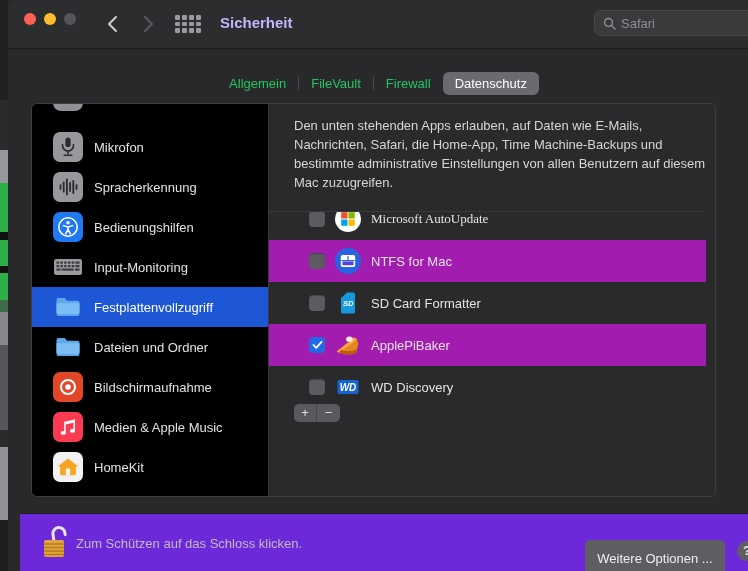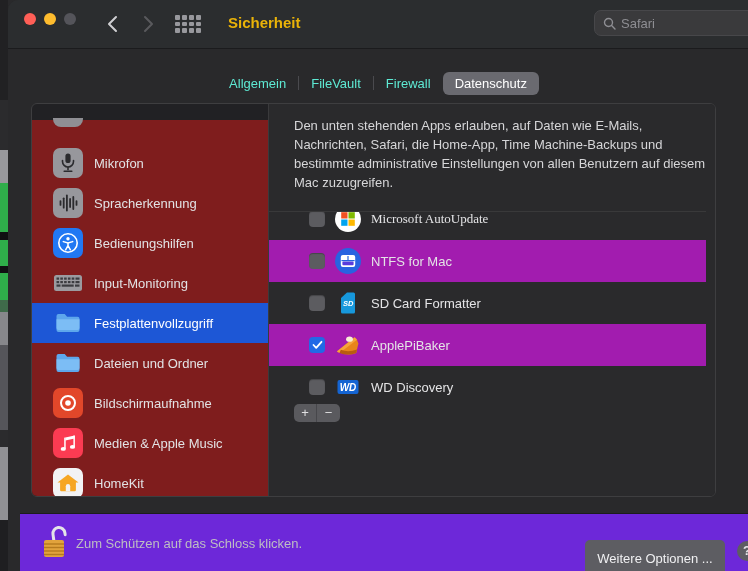--- a/index.html
+++ b/index.html
@@ -40,41 +40,41 @@
   .tl{width:12px;height:12px;border-radius:50%;display:inline-block;}
   .tl.red{background:#ff5f57;}
   .tl.yellow{background:#febc2e;}
   .tl.grey{background:#54545a;}
   .navbtn{position:absolute;top:12px;width:24px;height:24px;display:flex;align-items:center;justify-content:center;}
   .navbtn.back{left:92px;}
   .navbtn.fwd{left:128px;}
   .gridbtn{position:absolute;left:167px;top:15px;width:26px;height:18px;
     display:grid;grid-template-columns:repeat(4,1fr);grid-template-rows:repeat(3,1fr);gap:2px;}
   .gridbtn i{background:#98989d;border-radius:1px;}
-  .win-title{position:absolute;left:220px;top:14px;font-size:15px;font-weight:700;color:#eab308;text-align:center;}
+  .win-title{position:absolute;left:212px;top:14px;font-size:15px;font-weight:700;color:#c4b5fd;text-align:center;}
   .search{
     position:absolute;left:586px;top:10px;width:170px;height:26px;box-sizing:border-box;
     background:#3a3a3c;border:1px solid #47474a;border-radius:7px;
     display:flex;align-items:center;padding:0 8px;gap:5px;
   }
   .search .ph{color:#8e8e93;font-size:13px;}
   
   .tabs{
     position:absolute;left:0;top:70px;width:740px;height:26px;
     display:flex;align-items:center;justify-content:center;gap:0;
   }
-  .tab{font-size:13px;color:#5eead4;padding:4px 12px;border-radius:6px;white-space:nowrap;}
+  .tab{font-size:13px;color:#22c55e;padding:4px 12px;border-radius:6px;white-space:nowrap;}
   .tab.selected{background:#6a6a70;color:#ffffff;}
   .tabsep{width:1px;height:14px;background:#4a4a4e;}
   
   .content-box{
     position:absolute;left:23px;top:103px;width:685px;height:394px;box-sizing:border-box;
     background:#212124;border:1px solid #3e3e40;border-radius:6px;overflow:hidden;
   }
-  .sidebar{position:absolute;left:0;top:16px;width:236px;height:100%;background:#7f1d1d;}
+  .sidebar{position:absolute;left:0;top:0;width:236px;height:100%;background:#000000;}
   .side-divider{position:absolute;left:236px;top:0;width:1px;height:100%;background:#3a3a3c;}
   .partial-icon{position:absolute;left:21px;top:-2px;width:30px;height:9px;background:#8f8f94;border-radius:0 0 8px 8px;}
   .side-item{
     position:absolute;left:0;width:236px;height:40px;
     display:flex;align-items:center;gap:11px;padding-left:21px;box-sizing:border-box;
   }
   .side-item .label{font-size:13px;color:#e2e2e4;}
   .side-item.selected{background:#1d57d6;}
   .side-item.selected .label{color:#ffffff;}
   .sicon{width:30px;height:30px;flex:0 0 30px;display:flex;}

